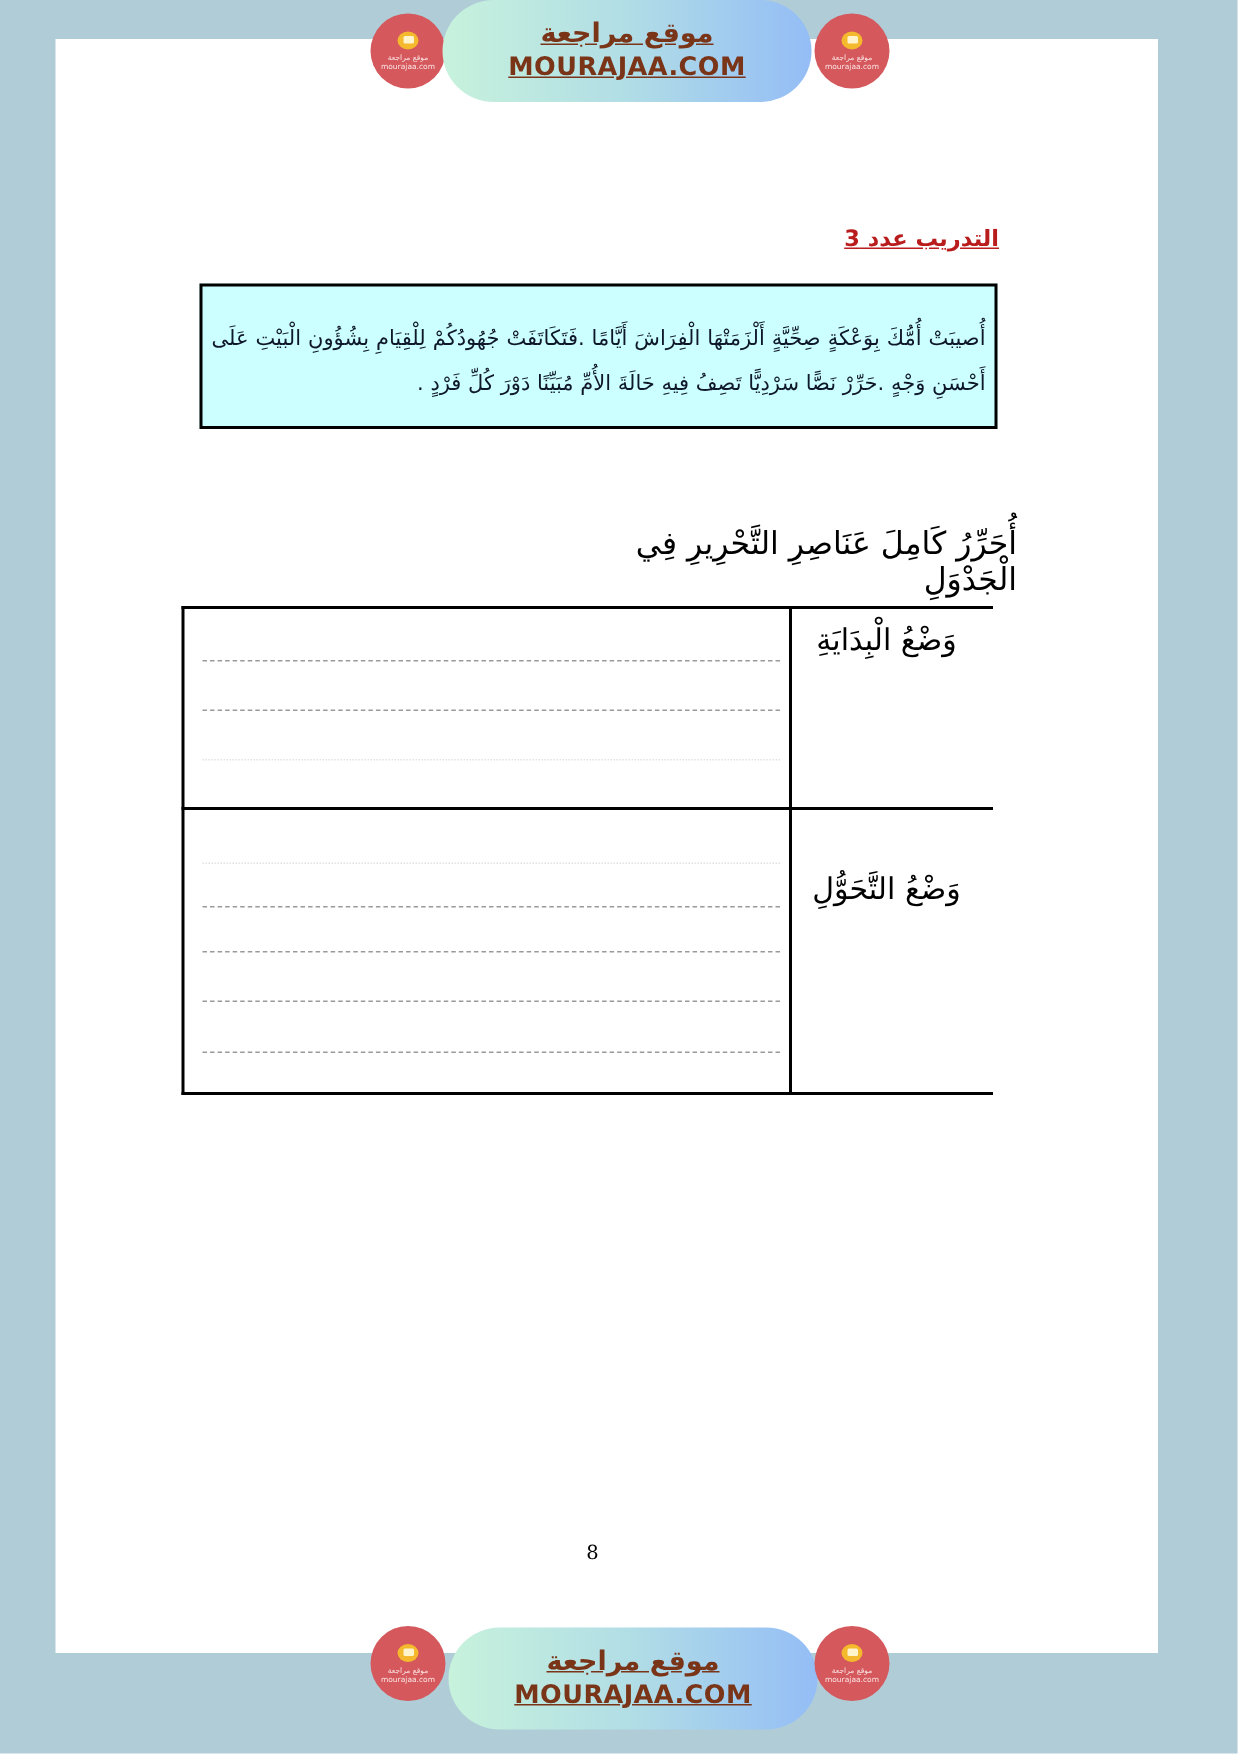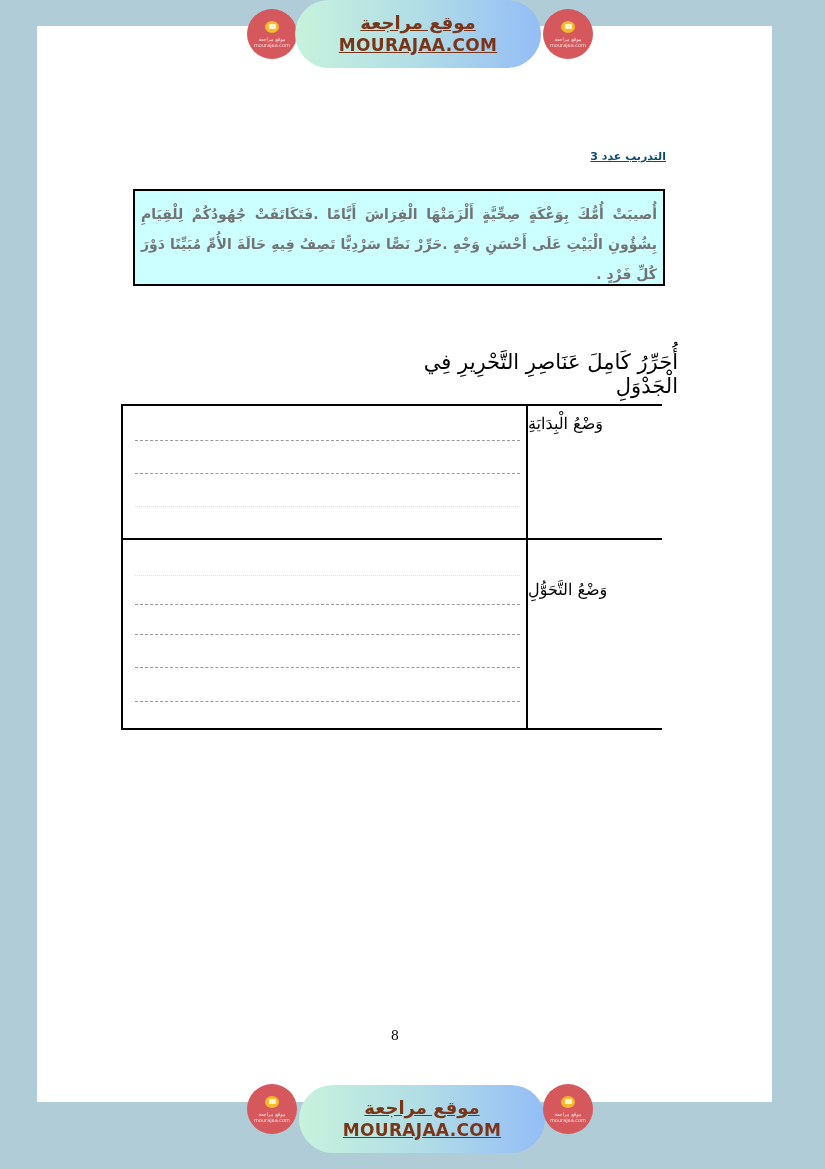--- a/index.html
+++ b/index.html
@@ -39,43 +39,43 @@
   .badge .book {
     width:14px; height:12px; border-radius:50%; background:#f4b92c;
     display:flex; align-items:center; justify-content:center; margin-bottom:3px;
   }
   .badge .book span { width:7px; height:5px; background:#fff4cc; border-radius:1px; display:block; }
   .badge .cap { font-family:"DejaVu Sans", sans-serif; color:#fbe3e3; font-size:5px; line-height:6px; text-align:center; }
 
   
   .title {
     position:absolute; left:560px; top:150px; width:106px; text-align:right;
-    font-family:"DejaVu Sans", sans-serif; font-weight:bold; font-size:11px;
-    text-decoration:underline; direction:rtl; color:#0c4a6e;
+    font-family:"DejaVu Sans", sans-serif; font-weight:bold; font-size:15px;
+    text-decoration:underline; direction:rtl; color:#b91c1c;
   }
   .prompt {
     position:absolute; left:133px; top:189px; width:532px; height:97px;
     background:#ccffff; border:2px solid #000;
     direction:rtl; text-align:justify;
-    font-family:"DejaVu Sans", sans-serif; font-weight:bold; font-size:14px;
-    line-height:30px; padding:8px 6px 0 6px; box-sizing:border-box;
-    text-align-last:right; color:#737373;
+    font-family:"DejaVu Sans", sans-serif; font-weight:normal; font-size:14px;
+    line-height:30px; padding:20px 6px 0 6px; box-sizing:border-box;
+    text-align-last:right; color:#0f172a;
   }
   .instruction {
     position:absolute; left:420px; top:350px; width:258px; text-align:right; direction:rtl;
     font-family:"DejaVu Serif", serif; font-size:21px; color:#000;
   }
   table.grid {
     position:absolute; left:121px; top:404px; width:541px;
     border-collapse:collapse; direction:rtl;
   }
   table.grid td { border-top:2px solid #000; border-bottom:2px solid #000; vertical-align:top; padding:0; }
   td.label-cell {
     width:126px; border-right:none; border-left:2px solid #000;
-    font-family:"DejaVu Serif", serif; font-size:16px; text-align:left; padding-right:8px !important;
+    font-family:"DejaVu Serif", serif; font-size:20px; text-align:center; padding-right:8px !important;
     direction:rtl;
   }
   td.lines-cell { border-left:2px solid #000; position:relative; }
   .row1 td { height:132px; }
   .row2 td { height:188px; }
   .row3 td { height:142px; }
   .label-text { display:block; }
   .row1 .label-text { margin-top:8px; }
   .row2 .label-text { margin-top:40px; }
   .row3 .label-text { margin-top:6px; }

